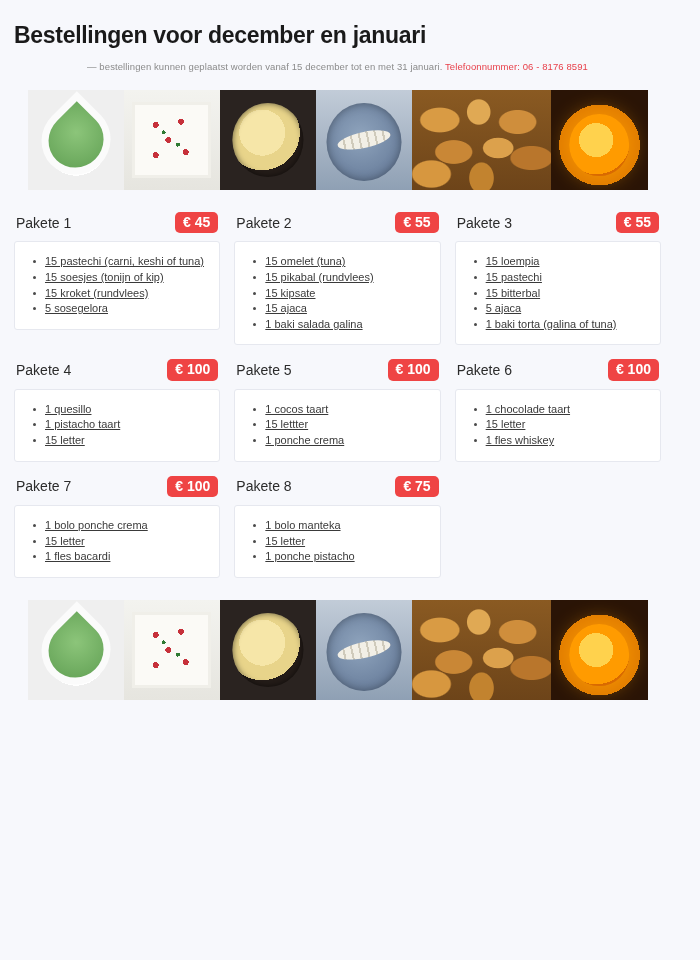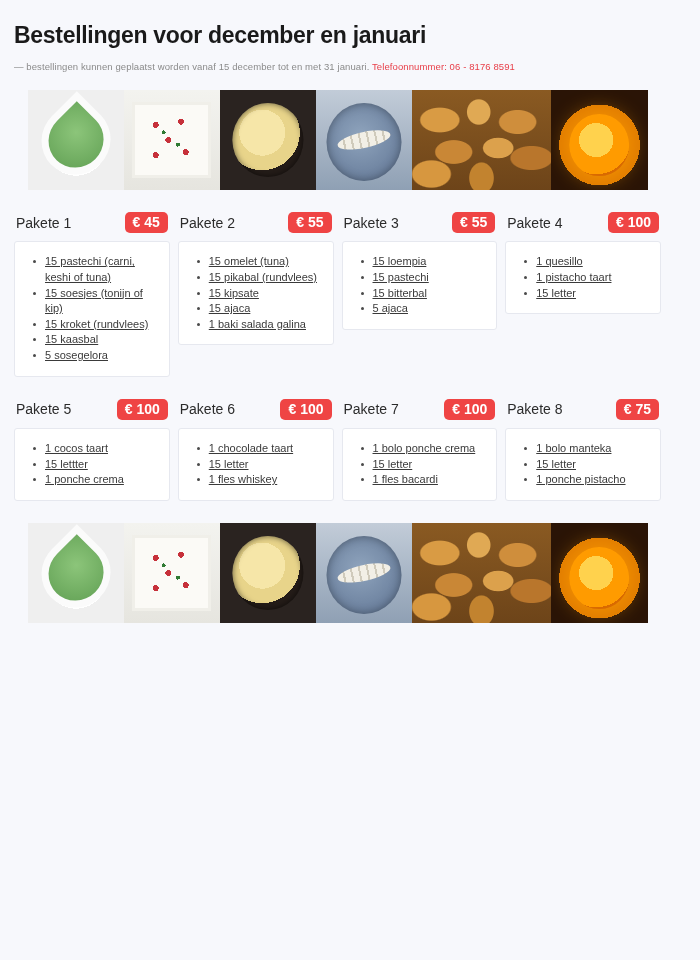--- a/index.html
+++ b/index.html
@@ -29,20 +29,21 @@
     line-height: 1.55;
     color: #3d3d3d;
     margin-bottom: 12px;
     max-width: 672px;
   }
   .note {
     font-size: 9.5px;
     color: #8b8b8b;
     margin-bottom: 18px;
     letter-spacing: 0.1px;
+    text-align: center;
   }
   .note .phone { color: #e8404a; }
   
   .strip {
     display: flex;
     width: 620px;
     height: 100px;
     margin: 0 auto 22px auto;
     overflow: hidden;
   }
@@ -114,25 +115,24 @@
     content:""; position:absolute; left:50%; top:55%; width:62%; height:62%;
     transform: translate(-50%,-50%);
     border-radius: 50%;
     background: radial-gradient(circle at 45% 42%, #ffd24d 0 35%, #ff9b00 35% 70%, #d96a00 70% 100%);
     box-shadow: 0 0 22px rgba(255,160,0,.8);
   }
 
   
   .grid {
     display: grid;
-    grid-template-columns: 1fr 1fr 1fr 1fr;
+    grid-template-columns: 1fr 1fr 1fr;
     column-gap: 14px;
     row-gap: 0;
     padding: 0 0 0 0;
-    gap: 8px;
   }
   .pkg { margin-bottom: 14px; }
   .pkg-head {
     display: flex;
     align-items: center;
     justify-content: space-between;
     margin-bottom: 8px;
     padding: 0 2px;
   }
   .pkg-name {
@@ -202,21 +202,20 @@
     <div class="pkg">
       <div class="pkg-head">
         <span class="pkg-name">Pakete 1</span>
         <span class="price">€ 45</span>
       </div>
       <div class="card">
         <ul>
           <li>15 pastechi (carni, keshi of tuna)</li>
           <li>15 soesjes (tonijn of kip)</li>
           <li>15 kroket (rundvlees)</li>
-          <li>15 kaasbal</li>
           <li>5 sosegelora</li>
         </ul>
       </div>
     </div>
 
     <div class="pkg">
       <div class="pkg-head">
         <span class="pkg-name">Pakete 2</span>
         <span class="price">€ 55</span>
       </div>
@@ -235,20 +234,21 @@
       <div class="pkg-head">
         <span class="pkg-name">Pakete 3</span>
         <span class="price">€ 55</span>
       </div>
       <div class="card">
         <ul>
           <li>15 loempia</li>
           <li>15 pastechi</li>
           <li>15 bitterbal</li>
           <li>5 ajaca</li>
+          <li>1 baki torta (galina of tuna)</li>
         </ul>
       </div>
     </div>
 
     <div class="pkg">
       <div class="pkg-head">
         <span class="pkg-name">Pakete 4</span>
         <span class="price">€ 100</span>
       </div>
       <div class="card">

